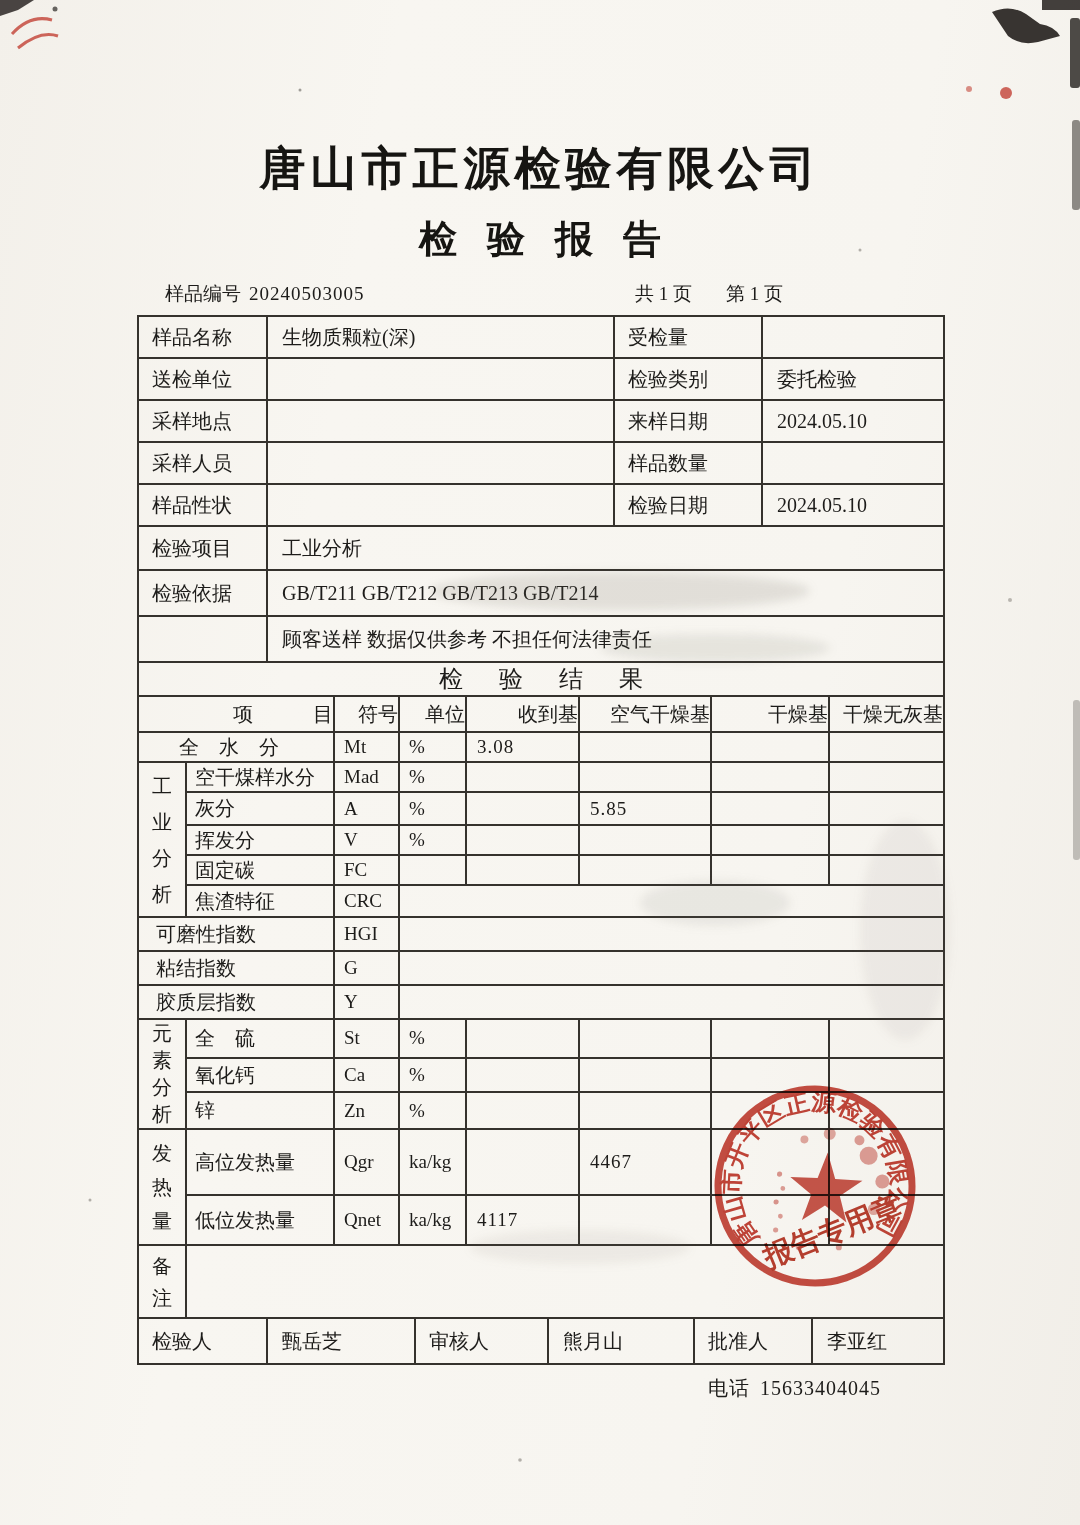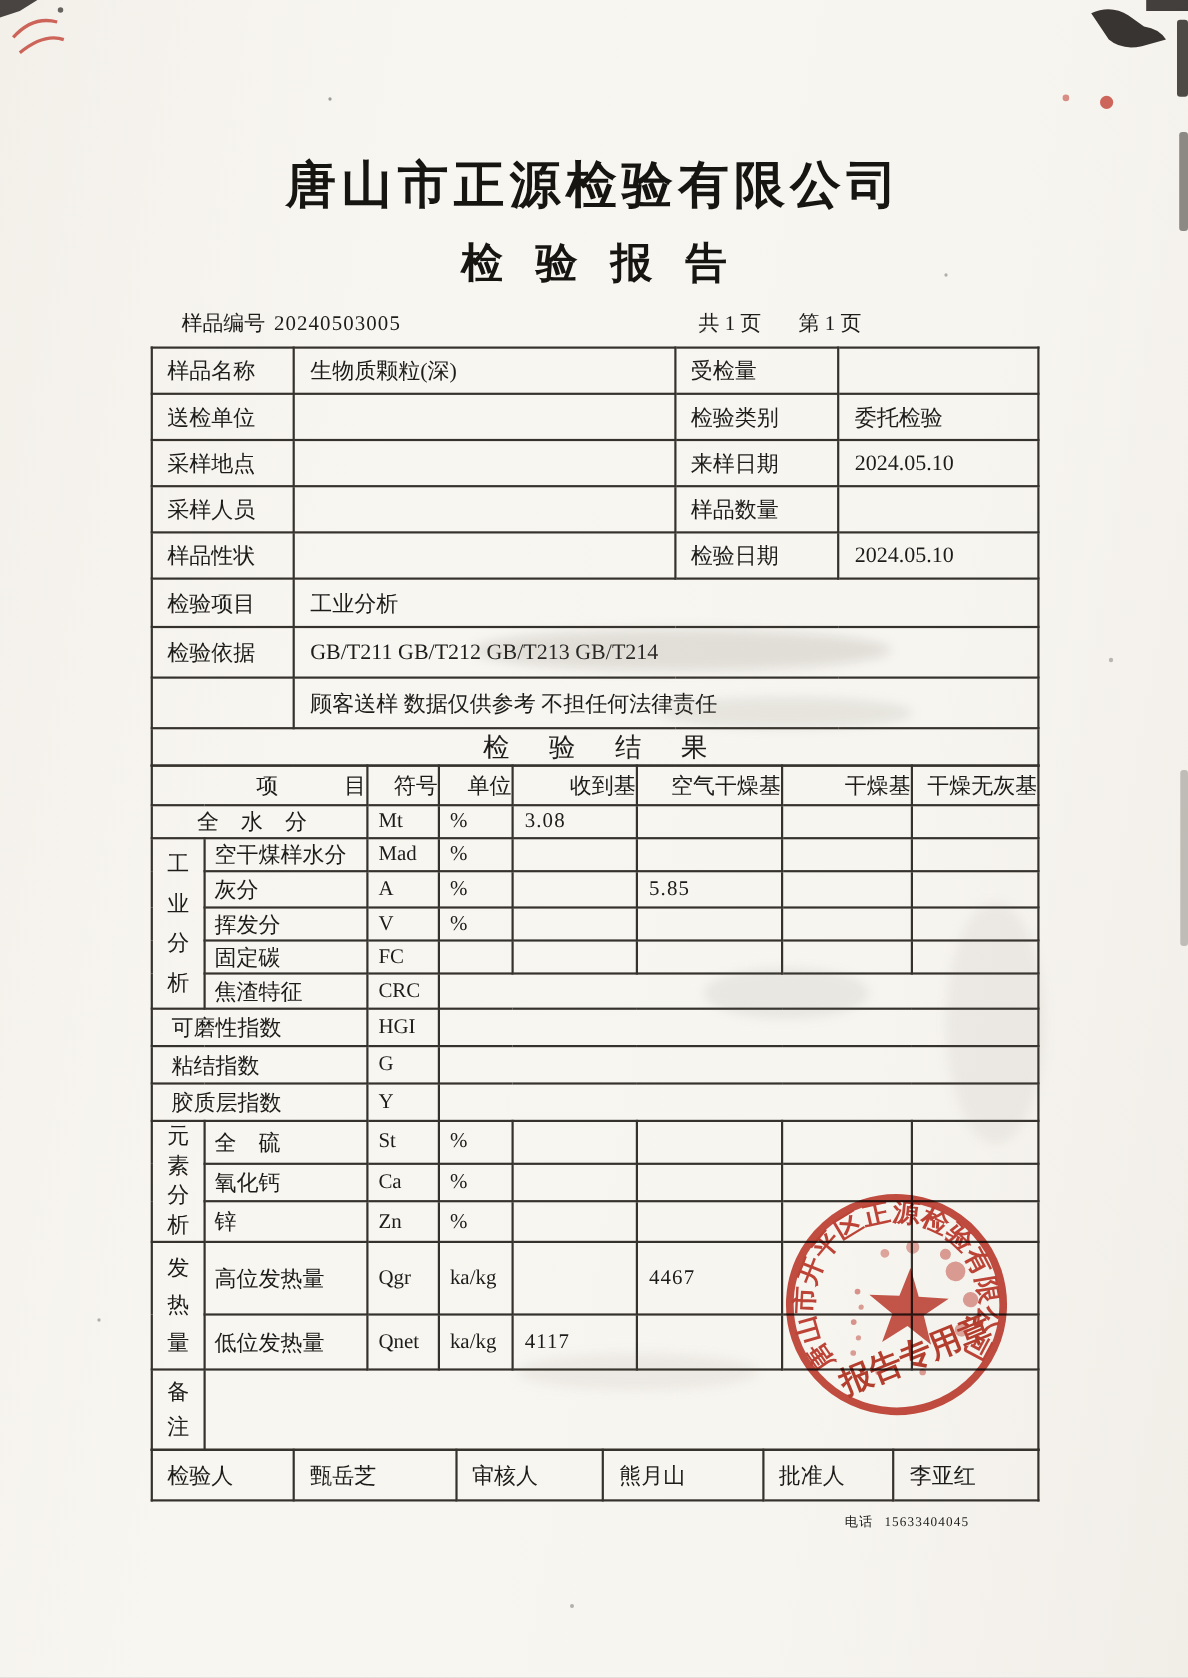--- a/index.html
+++ b/index.html
@@ -48,21 +48,21 @@
   .t td.mrg2{padding-left:17px;}
   .t td.grp{padding:0;text-align:center;}
   .vert{
     display:inline-block;width:22px;font-size:20px;
     word-break:break-all;text-align:center;vertical-align:middle;white-space:normal;
   }
   .v36{line-height:36px}.v34{line-height:34px}.v27{line-height:27px}.v32{line-height:32px}
   .rh30{height:30px}.rh32{height:32px}.rh33{height:33px}.rh34{height:34px}
   .rh36{height:36px}.rh38{height:38px}.rh42{height:42px}.rh44{height:44px}
   .rh46{height:46px}.rh50{height:50px}.rh54{height:66px}.rh73{height:73px}
-  .phone{margin-top:10px;text-align:right;padding-right:62px;font-size:12px;letter-spacing:1px;}
+  .phone{margin-top:10px;text-align:right;padding-right:62px;font-size:20px;letter-spacing:1px;}
   .phone .ph-no{margin-left:10px;}
   .stamp{
     position:absolute;left:707px;top:1078px;width:216px;height:216px;
     mix-blend-mode:multiply;opacity:.92;transform:rotate(3deg);z-index:4;
   }
   .artifacts{position:absolute;left:0;top:0;z-index:5;pointer-events:none;}
   .smudge{position:absolute;border-radius:50%;filter:blur(5px);pointer-events:none;z-index:2;}
   .sm1{left:430px;top:572px;width:380px;height:38px;background:rgba(110,104,94,.16);}
   .sm2{left:600px;top:634px;width:230px;height:28px;background:rgba(110,104,94,.12);}
   .sm3{left:640px;top:880px;width:150px;height:46px;background:rgba(110,104,94,.10);}

